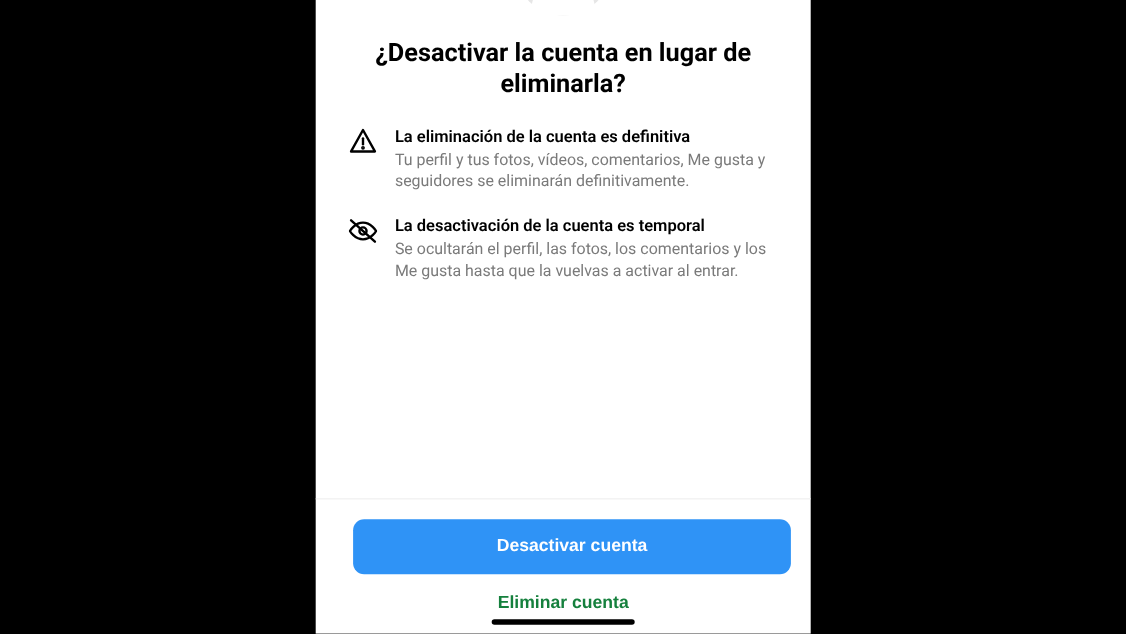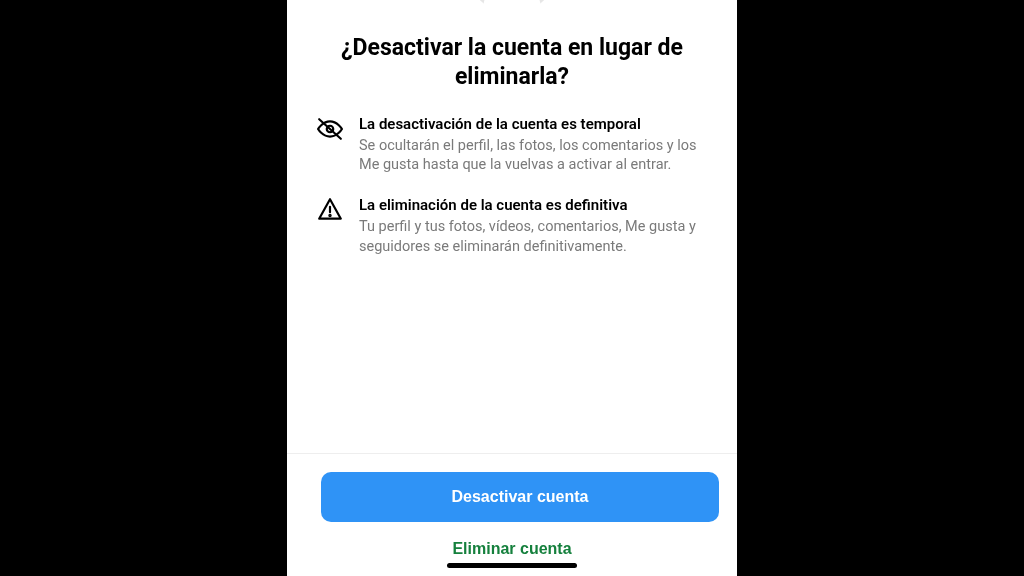--- a/index.html
+++ b/index.html
@@ -145,42 +145,42 @@
 
         <div class="avatar-body"></div>
       </div>
     </div>
 
     <h1 class="title">¿Desactivar la cuenta en lugar de eliminarla?</h1>
 
     <div class="item">
       <div class="item-icon">
         <svg viewBox="0 0 24 24" width="26" height="26" fill="none" stroke="#000" stroke-width="2" stroke-linecap="round" stroke-linejoin="round">
+          <path d="M12 2 L22 20 L2 20 Z"></path>
+          <line x1="12" y1="9" x2="12" y2="14"></line>
+          <circle cx="12" cy="17" r="0.6" fill="#000"></circle>
+        </svg>
+      </div>
+      <div class="item-text">
+        <div class="item-title">La eliminación de la cuenta es definitiva</div>
+        <div class="item-desc">Tu perfil y tus fotos, vídeos, comentarios, Me gusta y seguidores se eliminarán definitivamente.</div>
+      </div>
+    </div>
+
+    <div class="item">
+      <div class="item-icon">
+        <svg viewBox="0 0 24 24" width="26" height="26" fill="none" stroke="#000" stroke-width="2" stroke-linecap="round" stroke-linejoin="round">
           <path d="M1 12s4-7 11-7 11 7 11 7-4 7-11 7S1 12 1 12z"></path>
           <circle cx="12" cy="12" r="3"></circle>
           <line x1="2" y1="3" x2="22" y2="21"></line>
         </svg>
       </div>
       <div class="item-text">
         <div class="item-title">La desactivación de la cuenta es temporal</div>
         <div class="item-desc">Se ocultarán el perfil, las fotos, los comentarios y los Me gusta hasta que la vuelvas a activar al entrar.</div>
-      </div>
-    </div>
-
-    <div class="item">
-      <div class="item-icon">
-        <svg viewBox="0 0 24 24" width="26" height="26" fill="none" stroke="#000" stroke-width="2" stroke-linecap="round" stroke-linejoin="round">
-          <path d="M12 2 L22 20 L2 20 Z"></path>
-          <line x1="12" y1="9" x2="12" y2="14"></line>
-          <circle cx="12" cy="17" r="0.6" fill="#000"></circle>
-        </svg>
-      </div>
-      <div class="item-text">
-        <div class="item-title">La eliminación de la cuenta es definitiva</div>
-        <div class="item-desc">Tu perfil y tus fotos, vídeos, comentarios, Me gusta y seguidores se eliminarán definitivamente.</div>
       </div>
     </div>
   </div>
 
   <div class="footer">
     <button class="btn-primary">Desactivar cuenta</button>
     <button class="btn-secondary">Eliminar cuenta</button>
   </div>
 
   <div class="home-indicator"></div>

